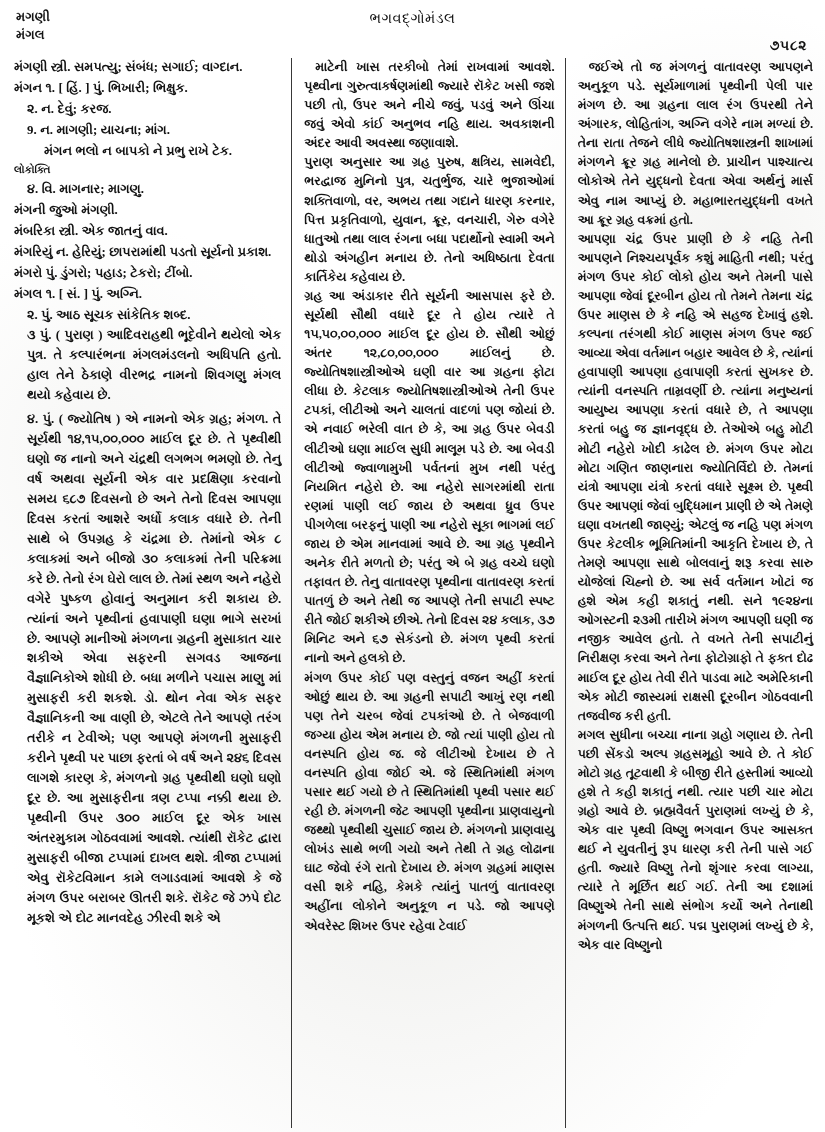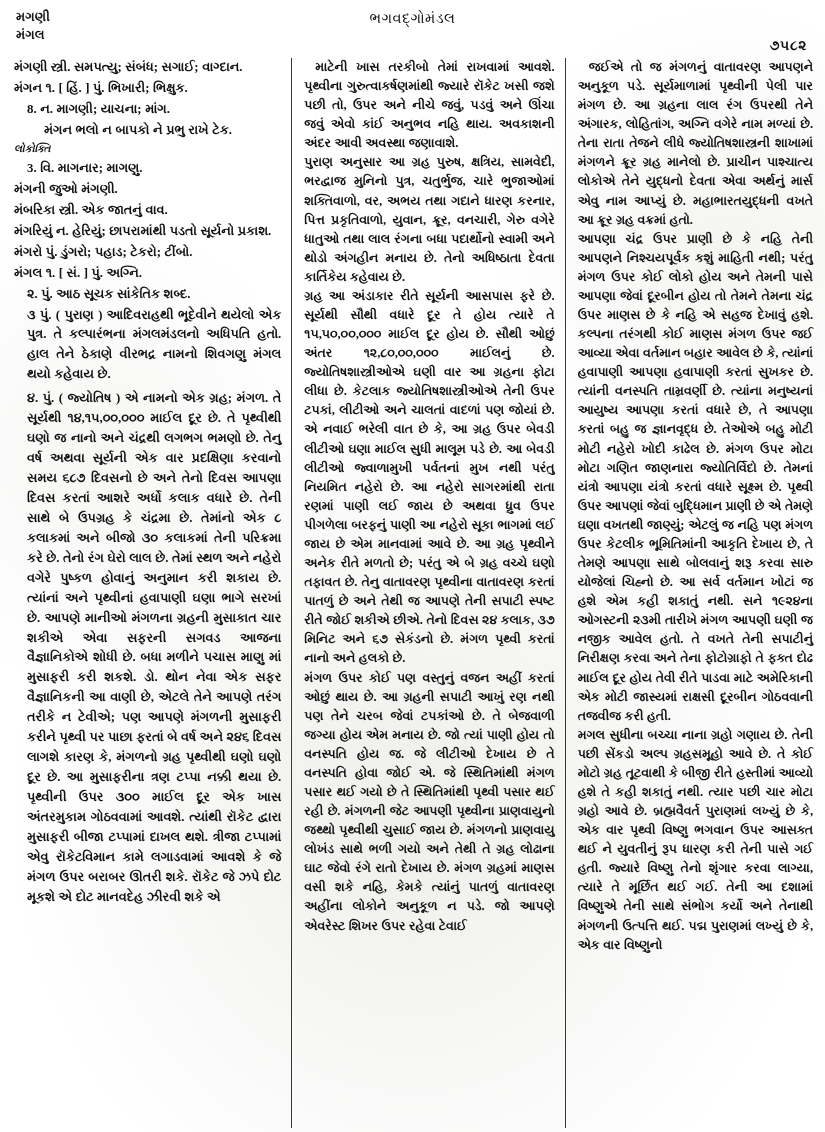--- a/index.html
+++ b/index.html
@@ -117,21 +117,20 @@
   .quote {
     text-indent: 0;
     padding-left: 30px;
     margin-bottom: 0 !important;
   }
   .attrib {
     text-align: center;
     font-size: 10.5px !important;
     padding-right: 14px;
     margin-bottom: 2px !important;
-    font-style: italic;
   }
   
   .para {
     text-indent: 0;
     margin-bottom: 0 !important;
   }
   .para-first {
     text-indent: 11px;
   }
   .gap-sm { height: 3px; }
@@ -148,24 +147,25 @@
     </div>
     <div class="hdr-title">ભગવદ્ગોમંડલ</div>
     <div class="hdr-folio">૭૫૮૨</div>
   </div>
 
   <div class="cols">
 
     <div class="col col-1">
       <p class="entry">મંગણી સ્ત્રી. સમપત્યુ; સંબંધ; સગાઈ; વાગ્દાન.</p>
       <p class="entry">મંગન ૧. [ હિં. ] પું. ભિખારી; ભિક્ષુક.</p>
-      <p class="sense">8. ન. માગણી; યાચના; માંગ.</p>
+      <p class="sense">૨. ન. દેવું; કરજ.</p>
+      <p class="sense">9. ન. માગણી; યાચના; માંગ.</p>
       <p class="quote">મંગન ભલો ન બાપકો ને પ્રભુ રાખે ટેક.</p>
       <p class="attrib">લોકોક્તિ</p>
-      <p class="sense">3. વિ. માગનાર; માગણુ.</p>
+      <p class="sense">૪. વિ. માગનાર; માગણુ.</p>
       <p class="entry">મંગની જુઓ મંગણી.</p>
       <p class="entry">મંબરિકા સ્ત્રી. એક જાતનું વાવ.</p>
       <p class="entry">મંગરિયું ન. હેરિયું; છાપરામાંથી પડતો સૂર્યનો પ્રકાશ.</p>
       <p class="entry">મંગરો પું. ડુંગરો; પહાડ; ટેકરો; ટીંબો.</p>
       <p class="entry">મંગલ ૧. [ સં. ] પું. અગ્નિ.</p>
       <p class="sense">૨. પું. આઠ સૂચક સાંકેતિક શબ્દ.</p>
       <p class="sense">૩ પું. ( પુરાણ ) આદિવરાહથી ભૂદેવીને થયેલો એક પુત્ર. તે કલ્પારંભના મંગલમંડલનો અધિપતિ હતો. હાલ તેને ઠેકાણે વીરભદ્ર નામનો શિવગણુ મંગલ થયો કહેવાય છે.</p>
       <div class="gap-sm"></div>
       <p class="sense">૪. પું. ( જ્યોતિષ ) એ નામનો એક ગ્રહ; મંગળ. તે સૂર્યથી ૧૪,૧૫,૦૦,૦૦૦ માઈલ દૂર છે. તે પૃથ્વીથી ઘણો જ નાનો અને ચંદ્રથી લગભગ ભમણો છે. તેનુ વર્ષ અથવા સૂર્યની એક વાર પ્રદક્ષિણા કરવાનો સમય ૬૮૭ દિવસનો છે અને તેનો દિવસ આપણા દિવસ કરતાં આશરે અર્ધો કલાક વધારે છે. તેની સાથે બે ઉપગ્રહ કે ચંદ્રમા છે. તેમાંનો એક ૮ કલાકમાં અને બીજો ૩૦ કલાકમાં તેની પરિક્રમા કરે છે. તેનો રંગ ઘેરો લાલ છે. તેમાં સ્થળ અને નહેરો વગેરે પુષ્કળ હોવાનું અનુમાન કરી શકાય છે. ત્યાંનાં અને પૃથ્વીનાં હવાપાણી ઘણા ભાગે સરખાં છે. આપણે માનીઓ મંગળના ગ્રહની મુસાકાત ચાર શકીએ એવા સફરની સગવડ આજના વૈજ્ઞાનિકોએ શોધી છે. બધા મળીને પચાસ માણુ માં મુસાફરી કરી શકશે. ડો. થોન નેવા એક સફર વૈજ્ઞાનિકની આ વાણી છે, એટલે તેને આપણે તરંગ તરીકે ન ટેવીએ; પણ આપણે મંગળની મુસાફરી કરીને પૃથ્વી પર પાછા ફરતાં બે વર્ષ અને ૨૪૬ દિવસ લાગશે કારણ કે, મંગળનો ગ્રહ પૃથ્વીથી ઘણો ઘણો દૂર છે. આ મુસાફરીના ત્રણ ટપ્પા નક્કી થયા છે. પૃથ્વીની ઉપર ૩૦૦ માઈલ દૂર એક ખાસ અંતરમુકામ ગોઠવવામાં આવશે. ત્યાંથી રૉકેટ દ્વારા મુસાફરી બીજા ટપ્પામાં દાખલ થશે. ત્રીજા ટપ્પામાં એવુ રૉકેટવિમાન કામે લગાડવામાં આવશે કે જે મંગળ ઉપર બરાબર ઊતરી શકે. રૉકેટ જે ઝપે દોટ મૂકશે એ દોટ માનવદેહ ઝીરવી શકે એ</p>
     </div>

